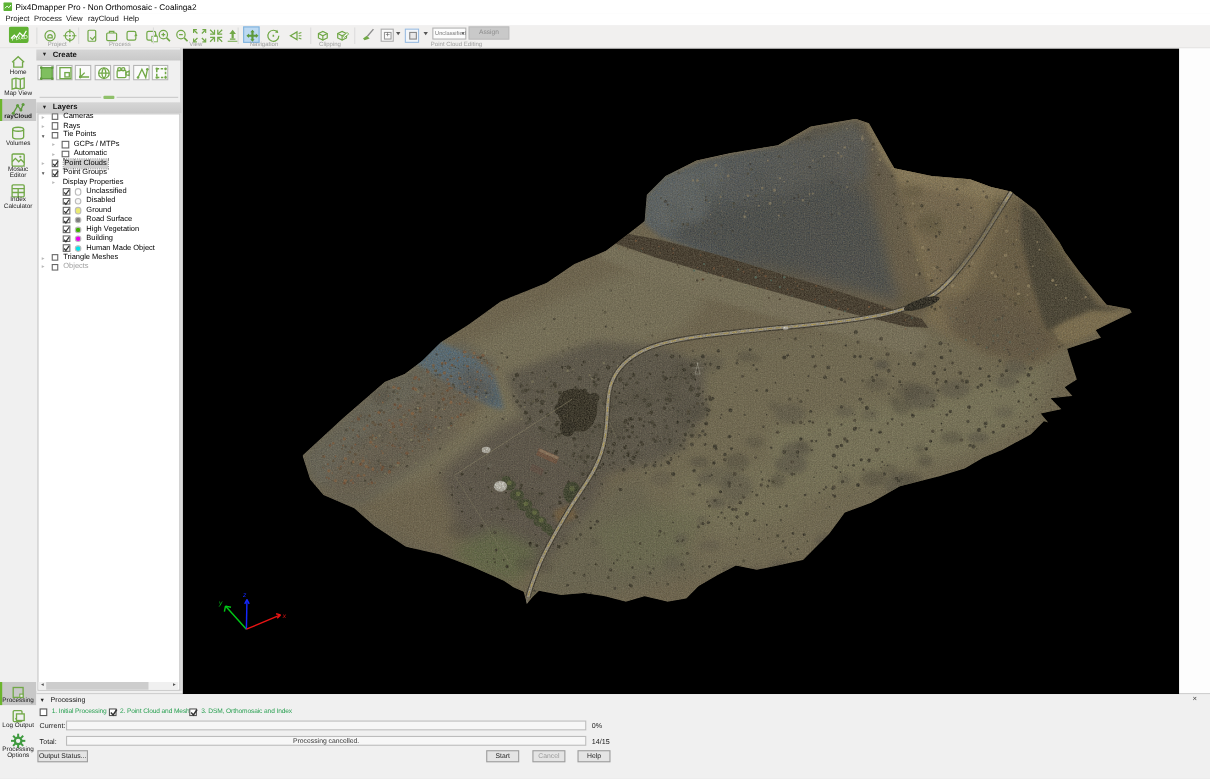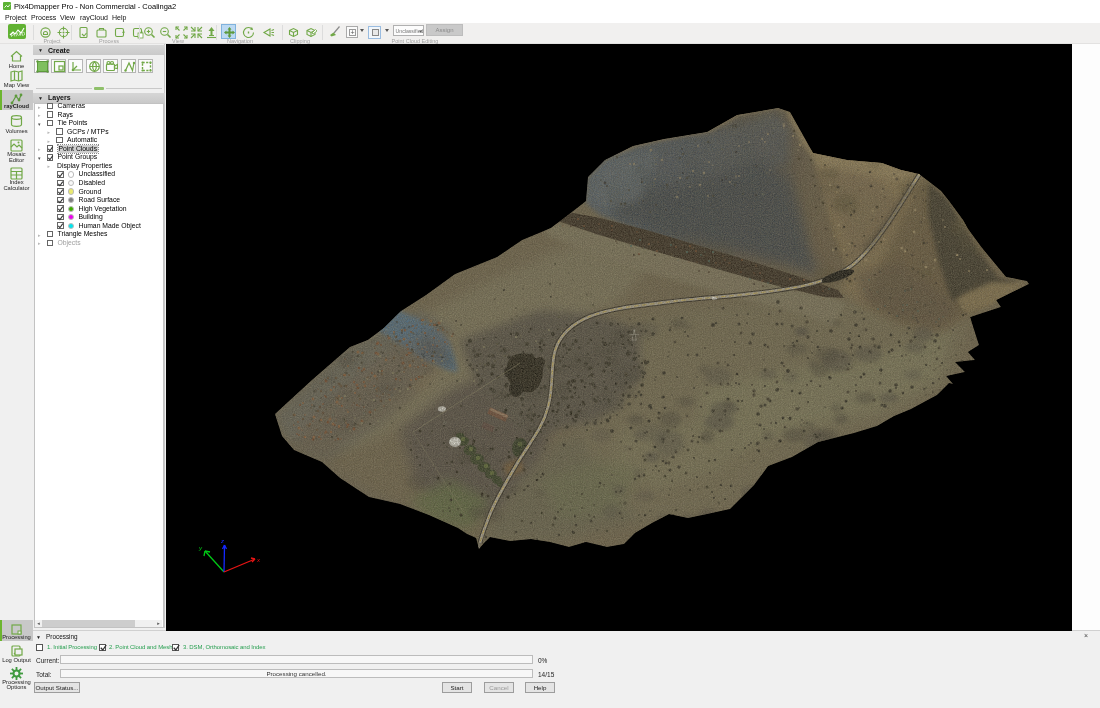--- a/index.html
+++ b/index.html
@@ -26,21 +26,21 @@
 .grn{color:#2aa052}
 .pbar{position:absolute;height:9px;background:#f7f7f7;border:1px solid #bcbcbc;font-size:6.2px;text-align:center;color:#333;line-height:8px}
 .btn{position:absolute;height:11px;background:#e4e4e4;border:1px solid #9d9d9d;font-size:6.2px;text-align:center;color:#222;line-height:10px;white-space:nowrap}
 .pl{position:absolute;font-size:6.5px;color:#222}
 </style></head><body>
 <div class="abs titlebar">
     <svg class="abs" style="left:3px;top:2px" width="8" height="8" viewBox="0 0 8 8">
       <rect width="8" height="8" rx="1" fill="#5cb335"></rect>
       <path d="M1.5 5.5l2-2 1.5 1.5 2-2.5" stroke="#fff" stroke-width="0.9" fill="none"></path>
     </svg>
-    <span class="txt">Pix4Dmapper Pro - Non Commercial - Coalinga2</span>
+    <span class="txt">Pix4Dmapper Pro - Non Orthomosaic - Coalinga2</span>
   </div>
 <div class="abs menubar">
     <span style="left:5px">Project</span>
     <span style="left:31px">Process</span>
     <span style="left:60px">View</span>
     <span style="left:80px">rayCloud</span>
     <span style="left:112px">Help</span>
   </div>
 <div class="abs toolbar"></div>
 <svg class="abs" style="left:8px;top:24px" width="19" height="16" viewBox="0 0 19 16">

